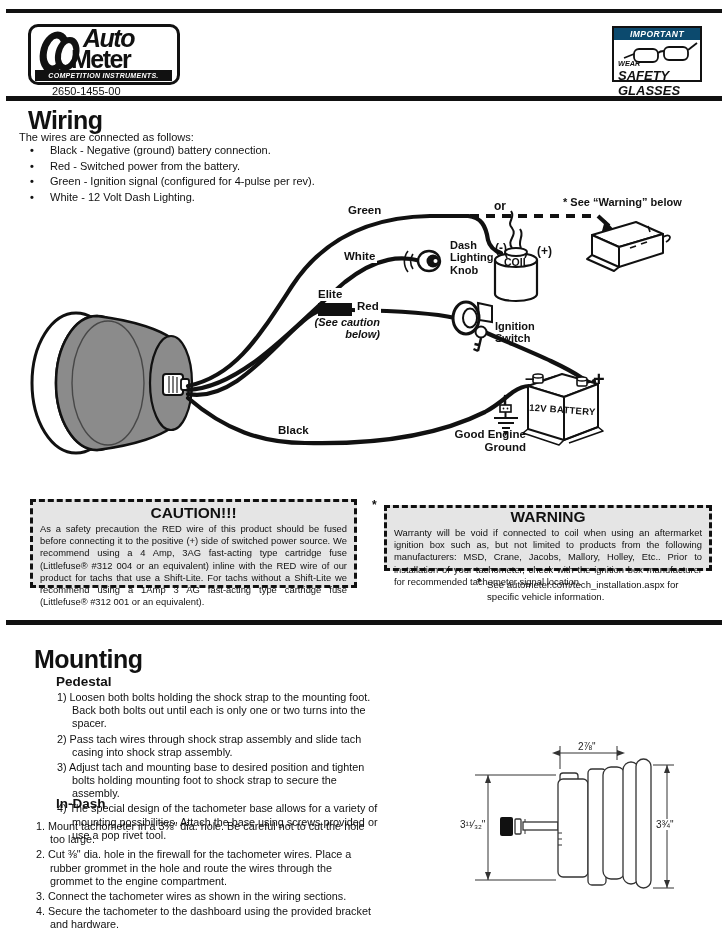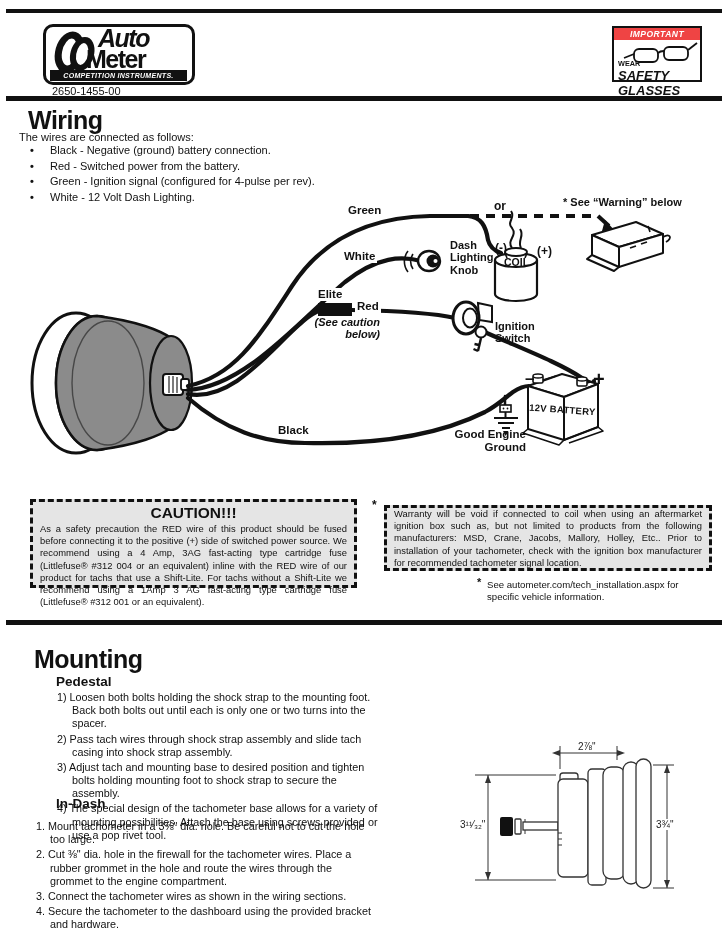--- a/index.html
+++ b/index.html
@@ -23,51 +23,51 @@
   svg{display:block;}
 </style>
 </head>
 <body>
 
 <div id="page">
 
   <div class="rule" style="left:6px;top:9px;width:716px;height:4px;"></div>
   <div class="rule" style="left:6px;top:96px;width:716px;height:4.5px;"></div>
 
-  <div class="abs" style="left:28px;top:24px;width:152px;height:61px;border:3.5px solid #111;border-radius:10px;background:#fff;box-sizing:border-box;margin-left:15px;">
+  <div class="abs" style="left:28px;top:24px;width:152px;height:61px;border:3.5px solid #111;border-radius:10px;background:#fff;box-sizing:border-box;">
     <span class="abs" style="left:3px;top:2px;">
       <svg width="54" height="46" viewBox="0 0 54 46">
         <g transform="translate(8,1) skewX(-9)" fill="none" stroke="#111">
           <ellipse cx="16" cy="22" rx="11" ry="17" stroke-width="7"></ellipse>
           <ellipse cx="29" cy="24" rx="9" ry="14" stroke-width="6" fill="#fff"></ellipse>
           <path d="M8,40 L30,44" stroke-width="4"></path>
         </g>
       </svg>
     </span>
     <div class="abs" style="left:52px;top:1px;font-style:italic;font-weight:700;font-size:25px;letter-spacing:-1.5px;line-height:0.86;">Auto</div>
     <div class="abs" style="left:40px;top:22px;font-weight:700;font-size:25px;letter-spacing:-1.5px;line-height:0.86;">Meter</div>
     <div class="abs" style="left:4px;top:43px;width:137px;height:11px;background:#111;color:#fff;font-style:italic;font-weight:700;font-size:7px;text-align:center;line-height:11px;letter-spacing:0.3px;">COMPETITION INSTRUMENTS.</div>
   </div>
   <div class="abs" style="left:52px;top:85px;font-size:11px;">2650-1455-00</div>
 
 
   <div class="abs" style="left:612px;top:26px;width:90px;height:56px;border:2.5px solid #111;background:#fff;box-sizing:border-box;">
-    <div style="height:12px;background:#ef4444;color:#fff;font-style:italic;font-weight:700;font-size:8.5px;text-align:center;line-height:12px;letter-spacing:0.5px;">IMPORTANT</div>
+    <div style="height:12px;background:#0c4a6e;color:#fff;font-style:italic;font-weight:700;font-size:8.5px;text-align:center;line-height:12px;letter-spacing:0.5px;">IMPORTANT</div>
     <span class="abs" style="left:6px;top:12px;">
       <svg width="78" height="30" viewBox="0 0 78 30">
         <g fill="none" stroke="#111" stroke-width="1.8">
           <rect x="14" y="9" width="24" height="13" rx="5"></rect>
           <rect x="44" y="7" width="24" height="13" rx="5"></rect>
           <path d="M38,13 C40,11 42,11 44,11"></path>
           <path d="M14,14 L4,18"></path>
           <path d="M68,10 L77,3"></path>
         </g>
       </svg>
     </span>
-    <div class="abs" style="left:4px;top:32px;font-weight:700;font-size:7.3px;line-height:1.15;">WEAR</div>
+    <div class="abs" style="left:4px;top:32px;font-style:italic;font-weight:700;font-size:7.3px;line-height:1.15;">WEAR</div>
     <div class="abs" style="left:4px;top:41px;font-style:italic;font-weight:700;font-size:13px;line-height:1.15;">SAFETY GLASSES</div>
   </div>
 
   <div class="abs h1" style="left:28px;top:106px;">Wiring</div>
   <div class="abs body-txt" style="left:19px;top:131px;">The wires are connected as follows:</div>
   <div class="abs" style="left:30px;top:144px;width:420px;">
     <div class="bullet-row">
         <span class="bullet-dot">•</span>
         <span>Black - Negative (ground) battery connection.</span>
       </div>
@@ -196,20 +196,21 @@
   <div class="lbl nobg" style="left:448px;top:428px;width:76px;text-align:right;">Good Engine
 Ground</div>
 
   <div class="dashedbox" style="left:30px;top:499px;width:327px;height:89px;">
     <div class="boxtitle">CAUTION!!!</div>
     <div class="boxbody">As a safety precaution the RED wire of this product should be fused before connecting it to the positive (+) side of switched power source. We recommend using a 4 Amp, 3AG fast-acting type cartridge fuse (Littlefuse® #312 004 or an equivalent) inline with the RED wire of our product for tachs that use a Shift-Lite. For tachs without a Shift-Lite we recommend using a 1Amp 3 AG fast-acting type cartridge fuse (Littlefuse® #312 001 or an equivalent).</div>
   </div>
 
   <div class="abs" style="left:372px;top:498px;font-weight:700;font-size:12px;">*</div>
   <div class="dashedbox" style="left:384px;top:505px;width:328px;height:66px;">
+    <div class="boxtitle" style="margin-top:0;">WARNING</div>
     <div class="boxbody">Warranty will be void if connected to coil when using an aftermarket ignition box such as, but not limited to products from the following manufacturers:  MSD, Crane, Jacobs, Mallory, Holley, Etc.. Prior to installation of your tachometer, check with the ignition box manufacturer for recommended tachometer signal location.</div>
   </div>
   <div class="abs" style="left:477px;top:576px;font-size:11px;font-weight:700;">*</div>
   <div class="abs" style="left:487px;top:579px;width:226px;font-size:9.6px;line-height:1.3;">See autometer.com/tech_installation.aspx for specific vehicle information.</div>
 
   <div class="rule" style="left:6px;top:620px;width:716px;height:4.5px;"></div>
 
   <div class="abs h1" style="left:34px;top:645px;">Mounting</div>
   <div class="abs h2" style="left:56px;top:674px;">Pedestal</div>
   <div class="abs" style="left:57px;top:691px;width:324px;">

